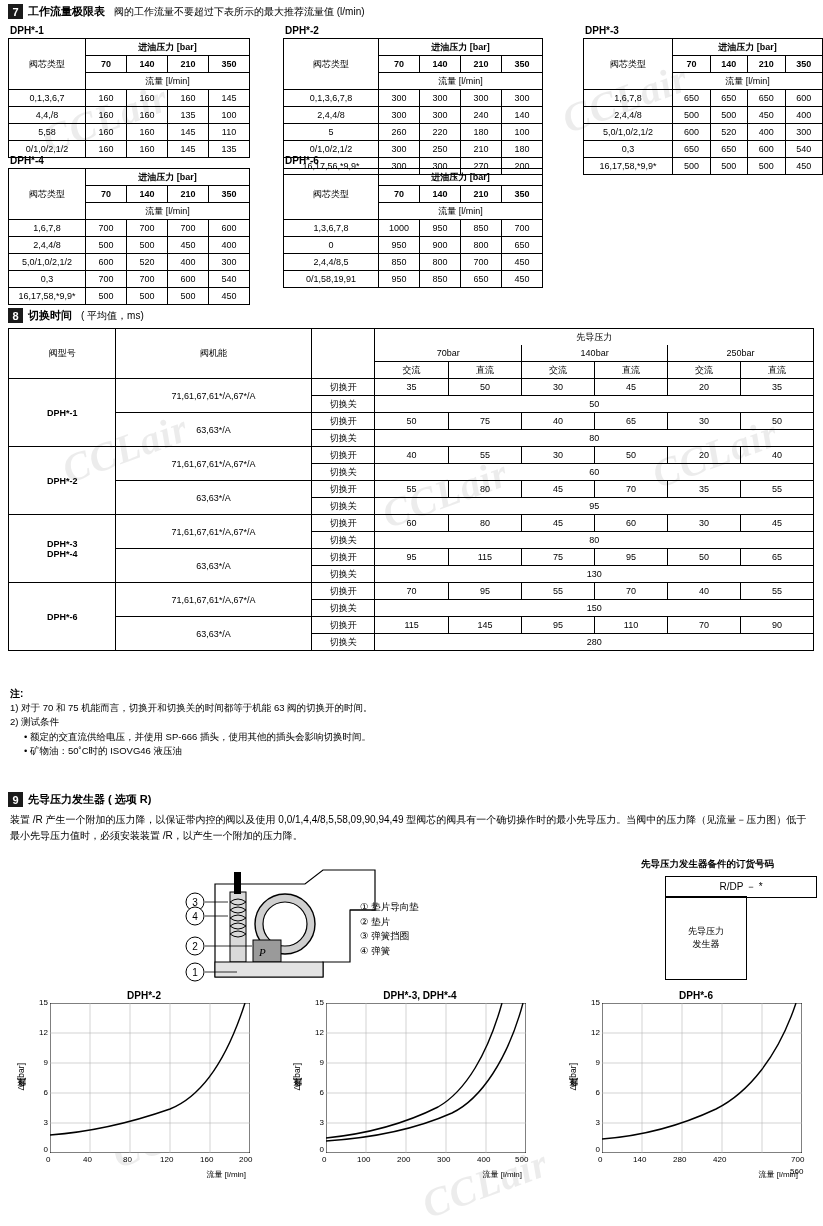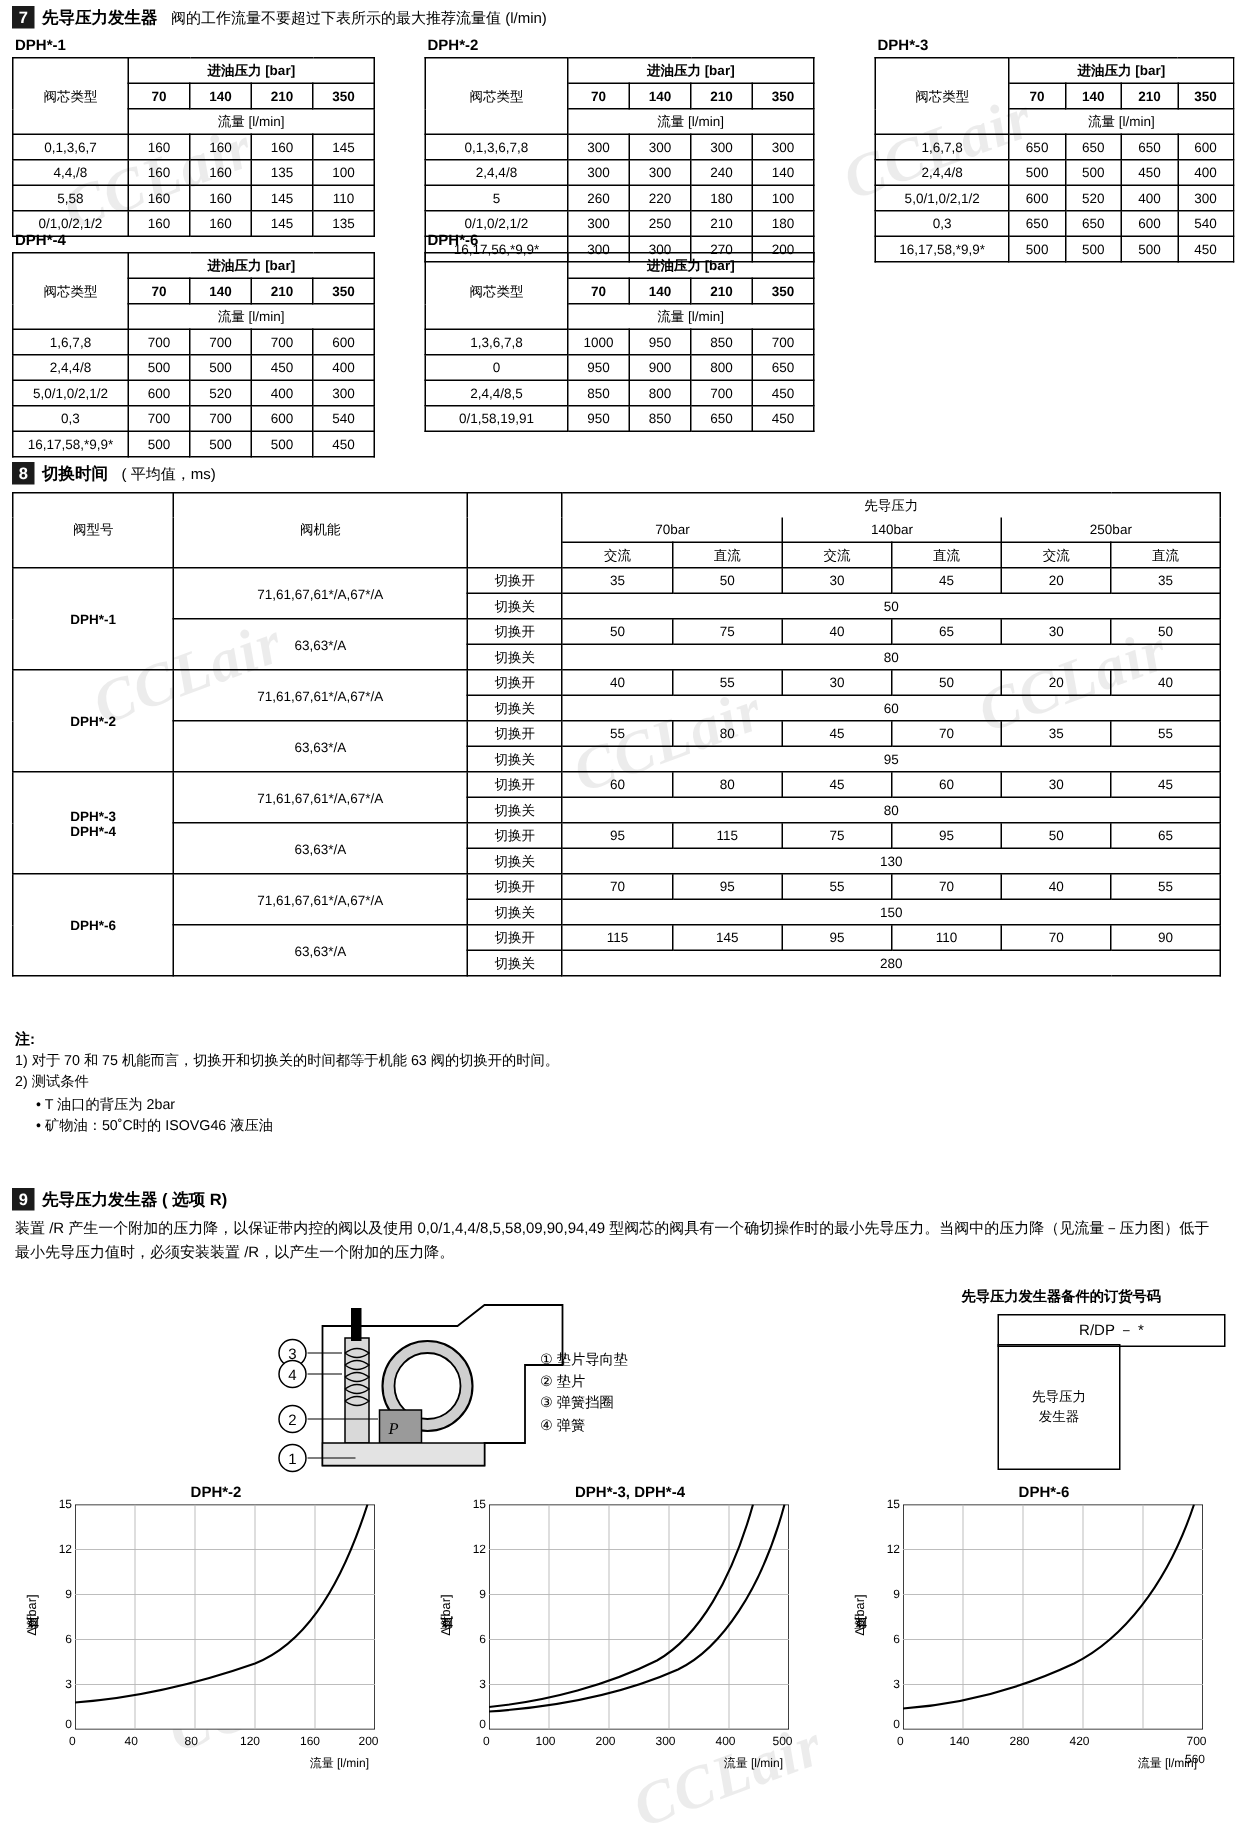--- a/index.html
+++ b/index.html
@@ -52,21 +52,21 @@
   <div class="wm" style="left:60px;top:425px;">CCLair</div>
   <div class="wm" style="left:380px;top:470px;">CCLair</div>
   <div class="wm" style="left:650px;top:430px;">CCLair</div>
   <div class="wm" style="left:110px;top:1110px;">CCLair</div>
   <div class="wm" style="left:420px;top:1160px;">CCLair</div>
   <div class="wm" style="left:660px;top:1075px;">CCLair</div>
 
   <div class="blk" style="left:8px;top:4px;width:810px;">
     <div class="sec-head">
       <div class="sec-num">7</div>
-      <div class="sec-title">先导压力发生器</div>
+      <div class="sec-title">工作流量极限表</div>
       <div class="sec-sub">阀的工作流量不要超过下表所示的最大推荐流量值 (l/min)</div>
     </div>
   </div>
 
   <div class="blk" style="left:8px;top:25px;">
     <div class="lbl">DPH*-1</div>
     <table class="tbl">
       <tbody>
           <tr>
         <td rowspan="3" style="width:70px;">阀芯类型</td>
@@ -482,21 +482,21 @@
         <td colspan="6">280</td>
       </tr>
     </tbody>
       </table>
   </div>
 
   <div class="blk notes" style="left:10px;top:686px;width:500px;">
     <div class="nt-title">注:</div>
     <div>1) 对于 70 和 75 机能而言，切换开和切换关的时间都等于机能 63 阀的切换开的时间。</div>
     <div>2) 测试条件</div>
-    <div style="margin-left:14px;">• T 油口的背压为 2bar</div>
+    <div style="margin-left:14px;">• 额定的交直流供给电压，并使用 SP-666 插头，使用其他的插头会影响切换时间。</div>
     <div style="margin-left:14px;">• 矿物油：50˚C时的 ISOVG46 液压油</div>
   </div>
 
   <div class="blk" style="left:8px;top:792px;width:810px;">
     <div class="sec-head">
       <div class="sec-num">9</div>
       <div class="sec-title">先导压力发生器 ( 选项 R)</div>
     </div>
   </div>
   <div class="blk s9txt" style="left:10px;top:812px;width:800px;">装置 /R 产生一个附加的压力降，以保证带内控的阀以及使用 0,0/1,4,4/8,5,58,09,90,94,49 型阀芯的阀具有一个确切操作时的最小先导压力。当阀中的压力降（见流量－压力图）低于最小先导压力值时，必须安装装置 /R，以产生一个附加的压力降。</div>

